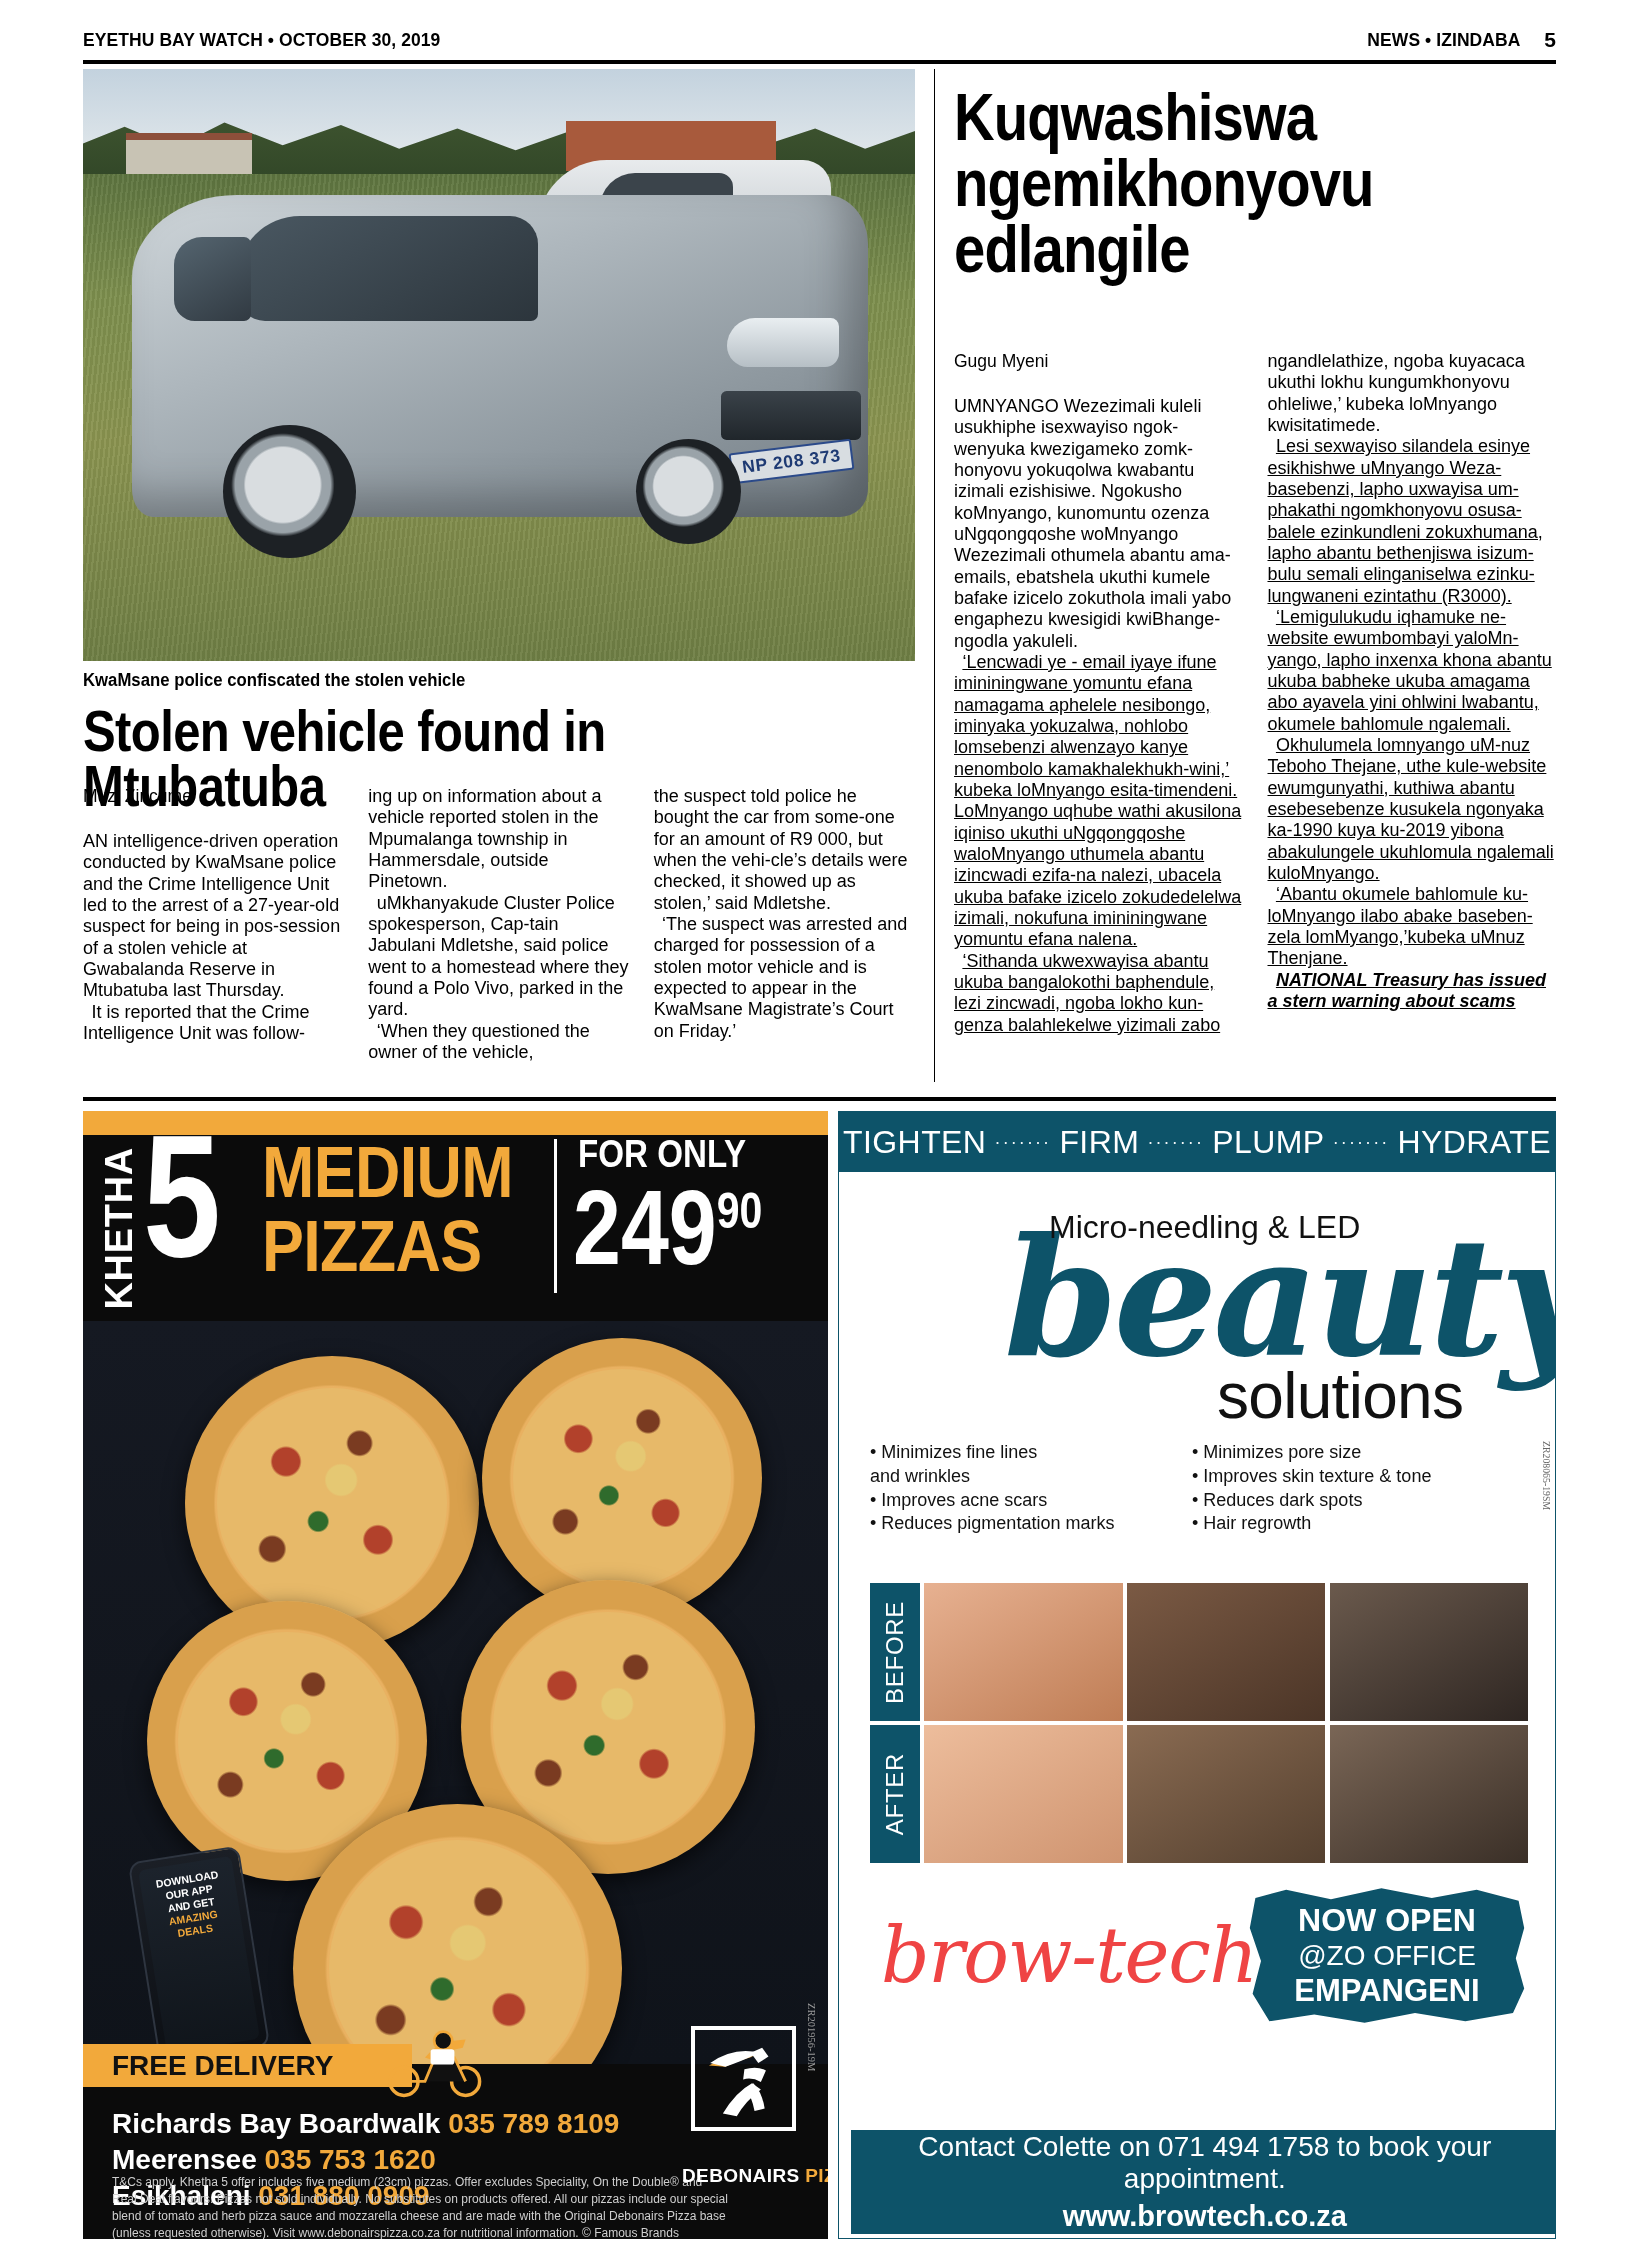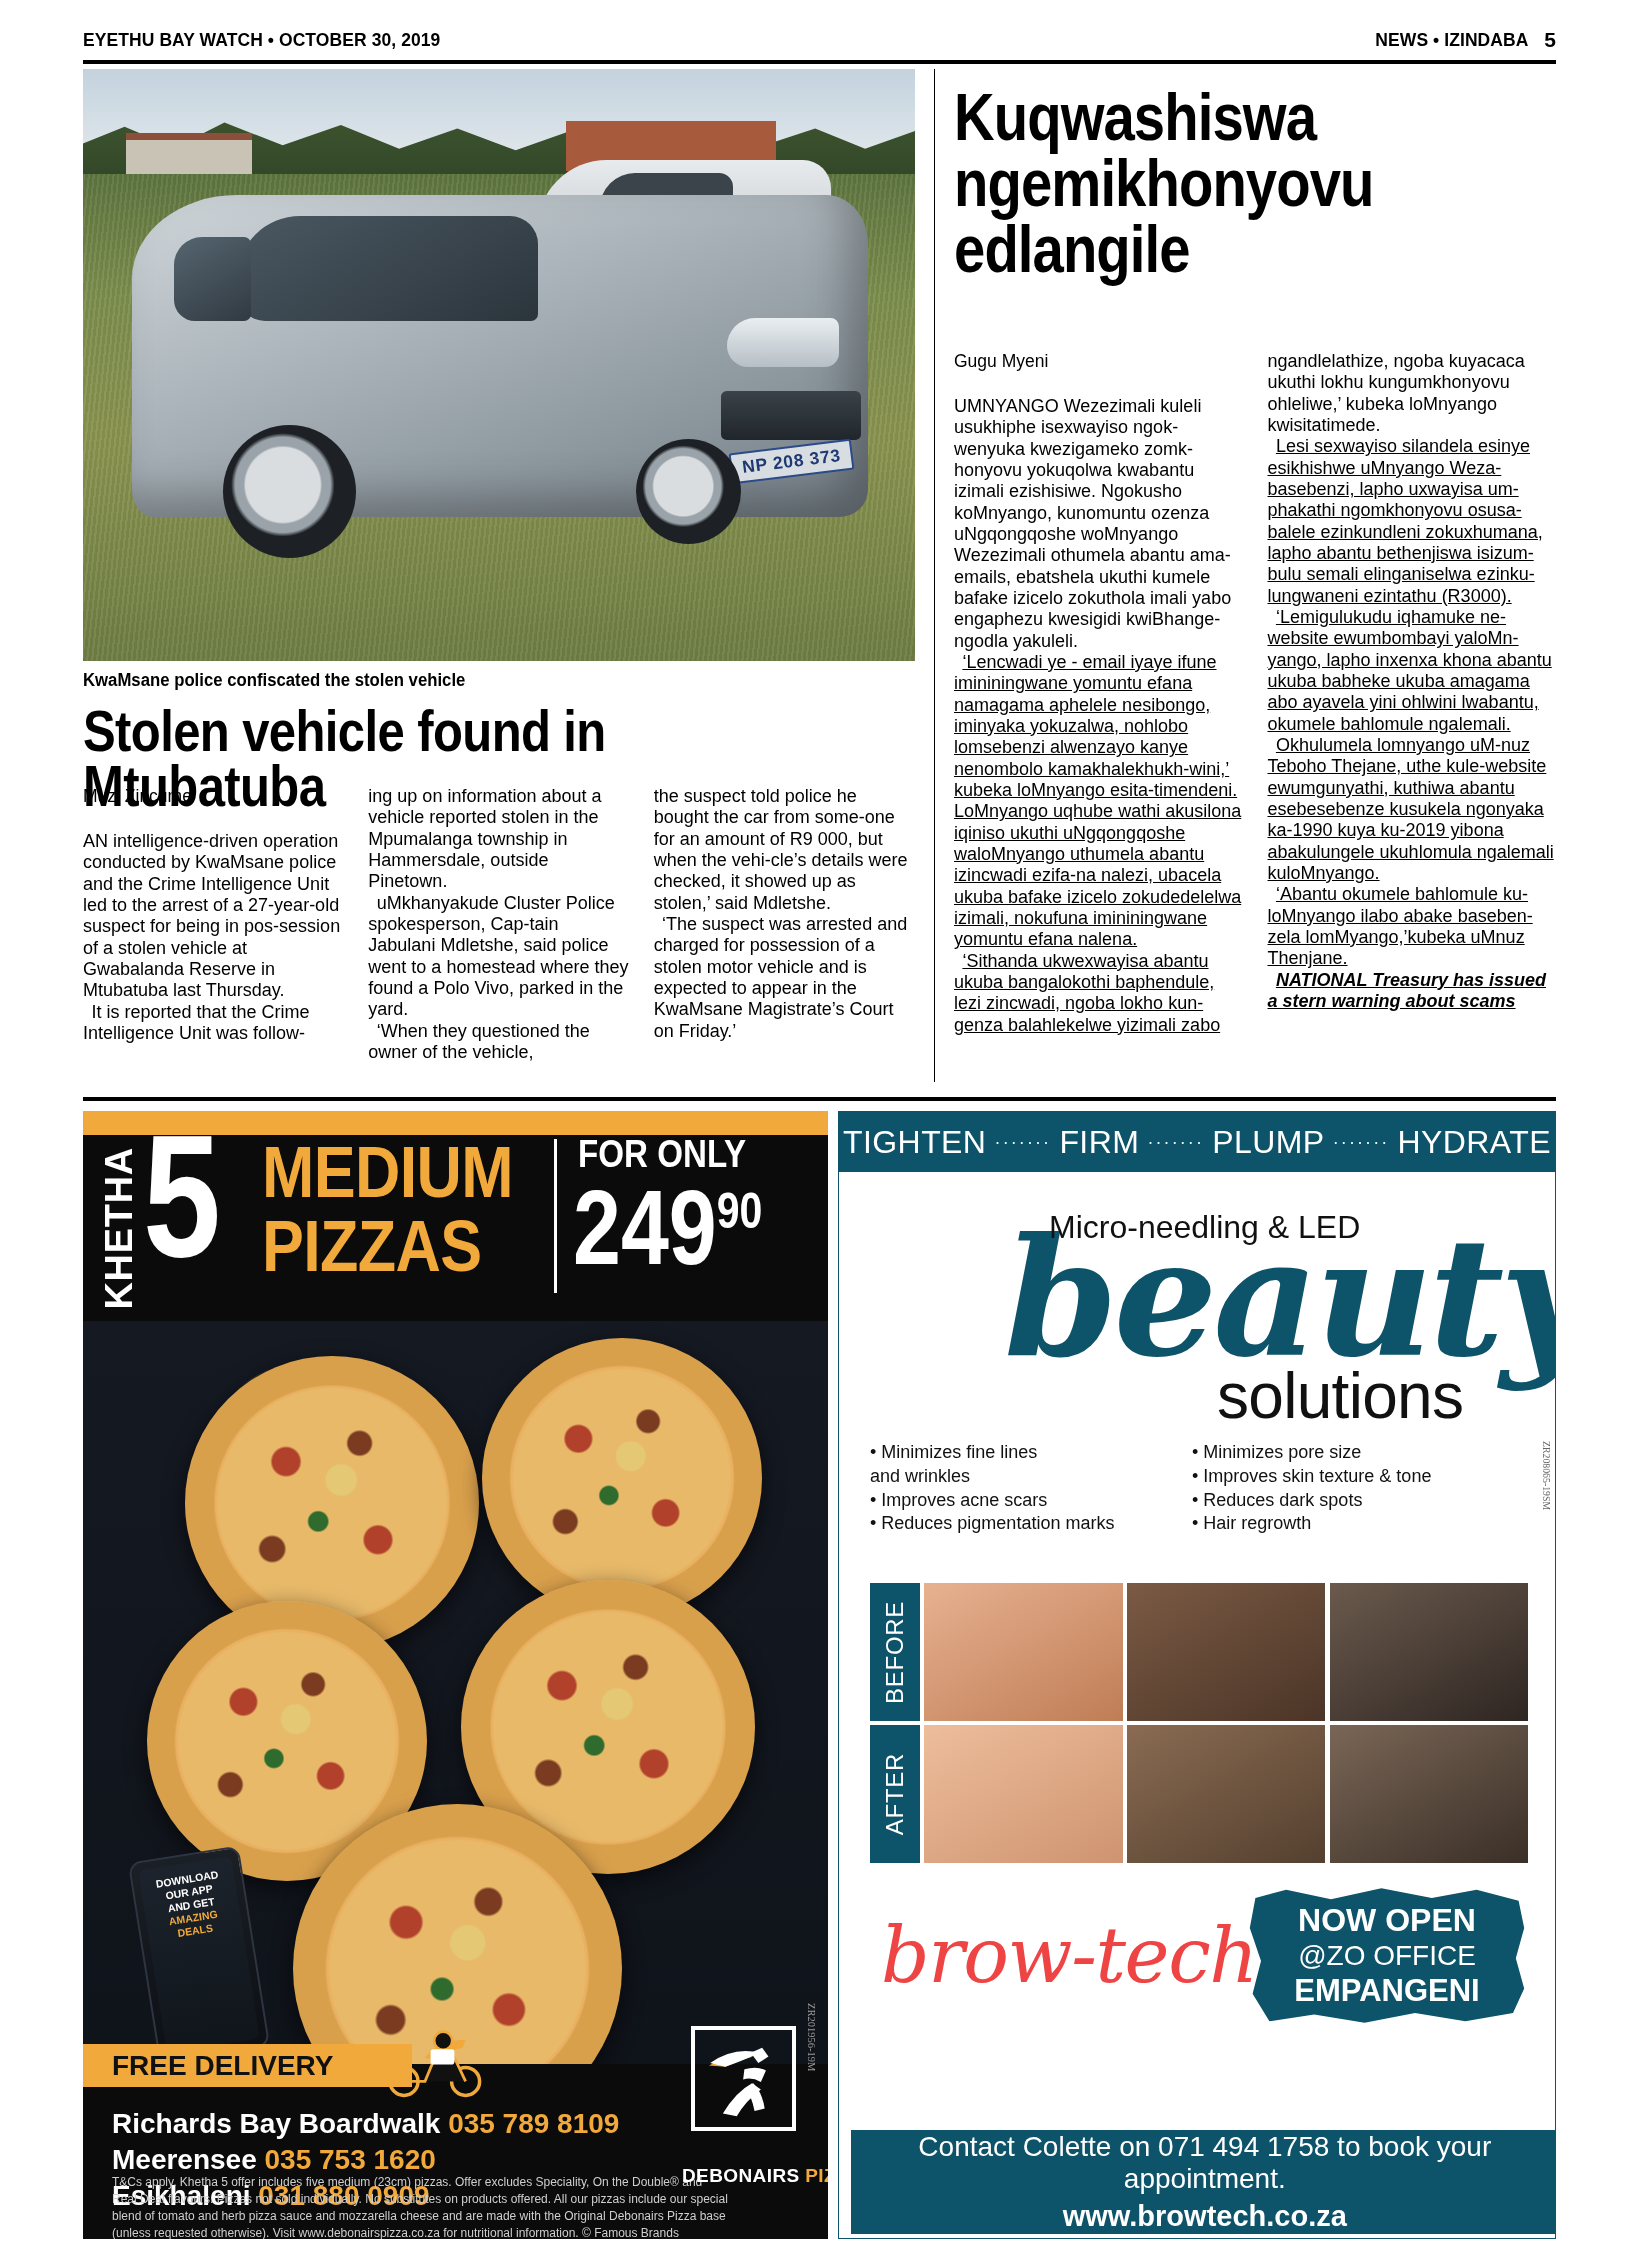--- a/index.html
+++ b/index.html
@@ -14,21 +14,21 @@
   
   .masthead {
     position: absolute; left: 83px; top: 24px; width: 1473px; height: 32px;
     display: flex; align-items: center; justify-content: space-between;
   }
   .mast-left, .mast-right {
     font-weight: bold; font-size: 19px; letter-spacing: 0.1px;
     font-stretch: condensed; transform: scaleX(.92); transform-origin: left center;
     white-space: nowrap; color: #000;
   }
-  .mast-right-wrap { display: flex; align-items: center; gap: 16px; }
+  .mast-right-wrap { display: flex; align-items: center; gap: 24px; }
   .mast-right { transform-origin: right center; }
   .mast-page { font-weight: bold; font-size: 21px; color:#000; }
   .mast-rule {
     position: absolute; left: 83px; top: 60px; width: 1473px; height: 3.5px; background: #000;
   }
 
   
   .top-area { position: absolute; left: 83px; top: 69px; width: 1473px; height: 1013px; }
 
   .left-block { position: absolute; left: 0; top: 0; width: 832px; }

